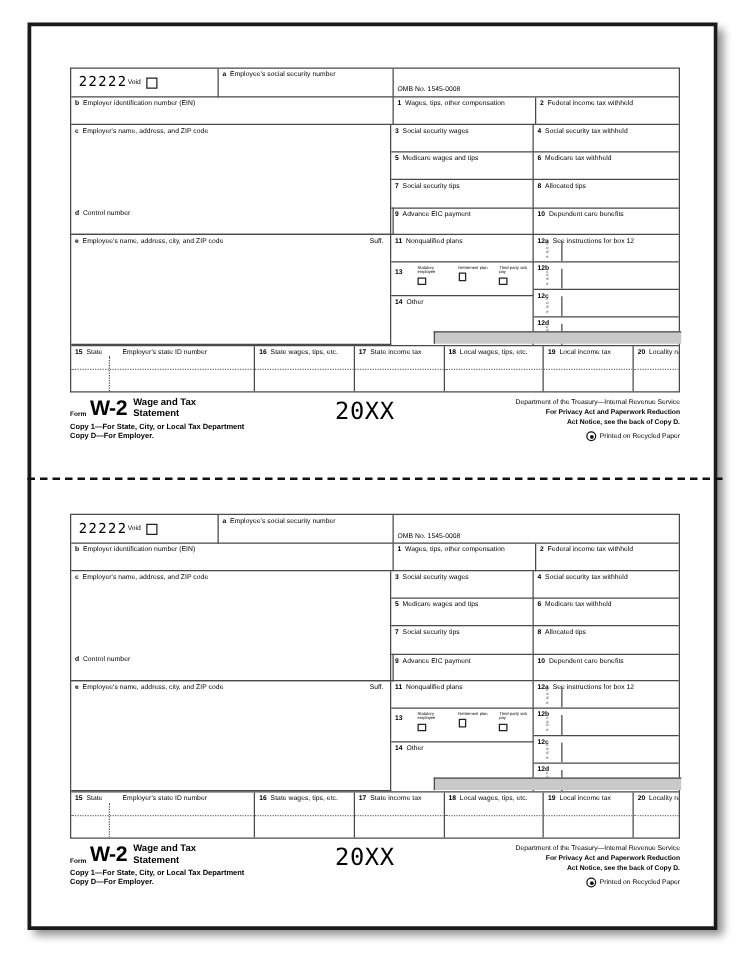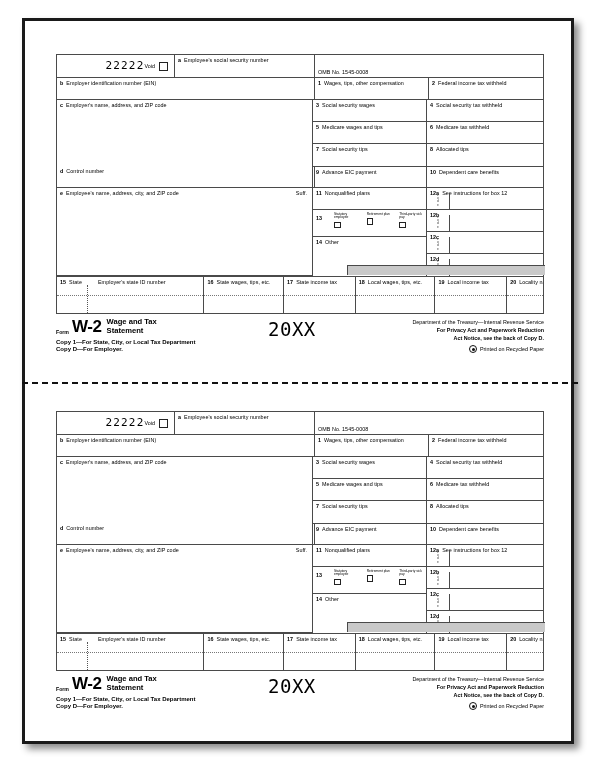--- a/index.html
+++ b/index.html
@@ -58,21 +58,21 @@
     overflow: hidden;
   }
   .cell.last { border-right: none; }
   .cell.nob { border-bottom: none; }
   .lbl { font-size: 5.4px; white-space: nowrap; letter-spacing: 0.05px; }
   .bx { font-weight: bold; display: inline-block; margin-right: 3px; }
 
   
   .ctrl {
     display: flex; align-items: center;
-    justify-content: flex-end;
+    justify-content: flex-start;
     padding: 0 6px;
   }
   .ocr {
     font-family: "DejaVu Sans Mono", monospace;
     font-size: 11px;
     letter-spacing: 1.2px;
     font-weight: 500;
   }
   .voidwrap { display: flex; align-items: center; gap: 4px; font-size: 5.4px; }
   .chk {

